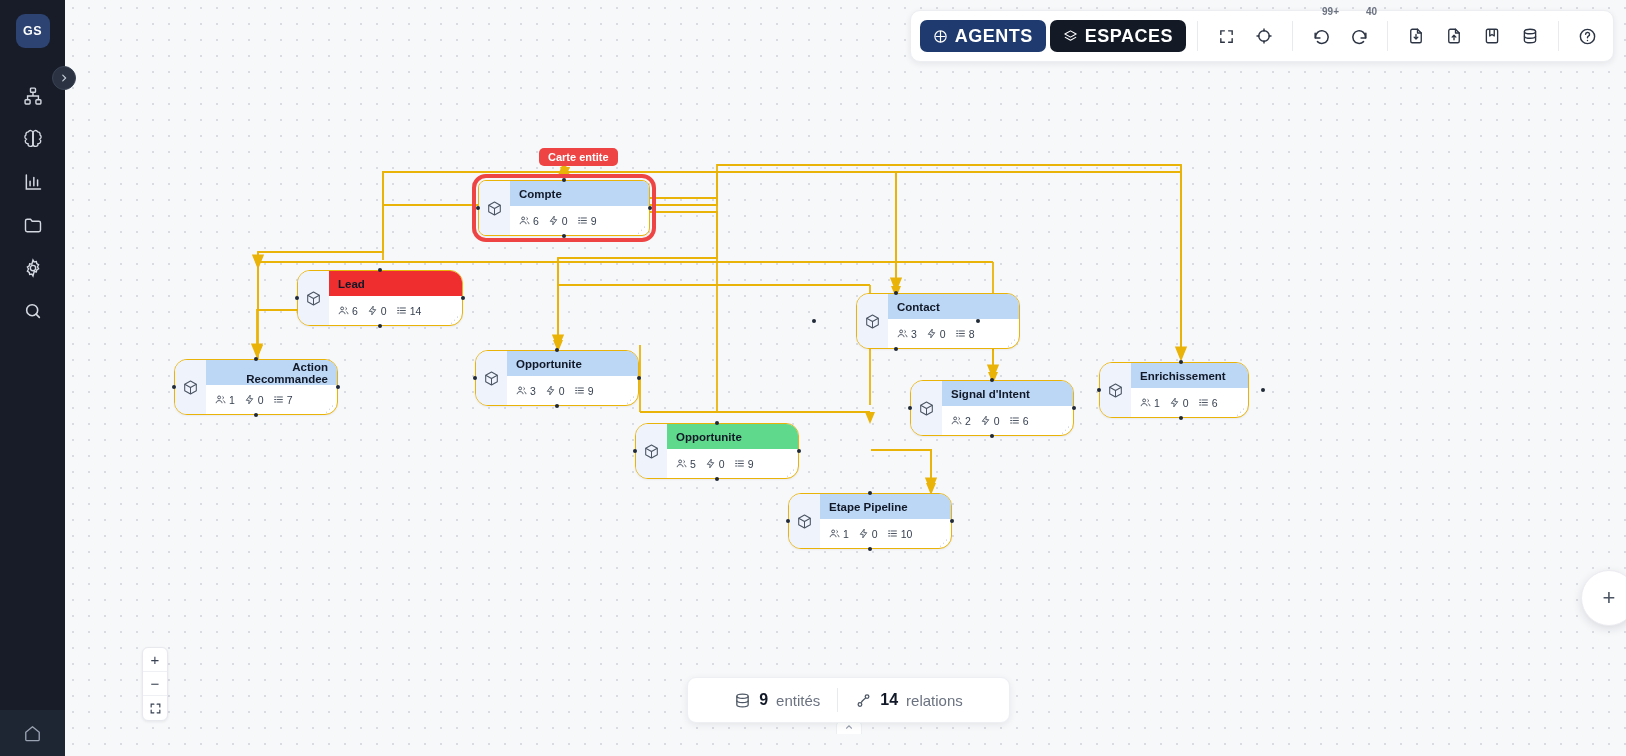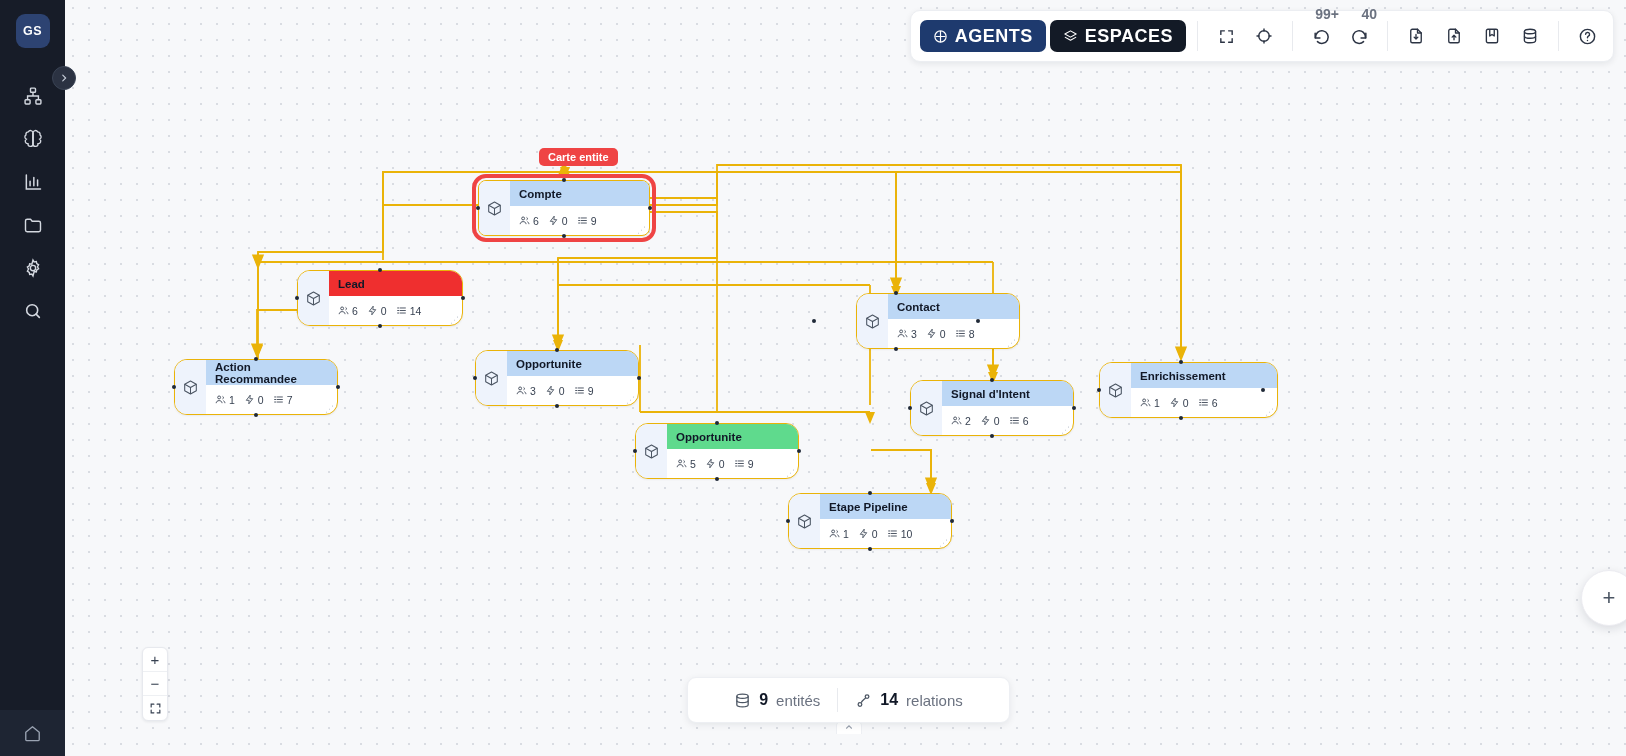--- a/index.html
+++ b/index.html
@@ -73,34 +73,34 @@
     font-size:18px; font-weight:bold; letter-spacing:.5px; cursor:pointer; color:#fff;
   }
   .btn-agents { background:#1e3a6e; }
   .btn-espaces { background:#131a26; }
   .tb-sep { width:1px; height:30px; background:#e8eaee; margin:0 7px; }
   .tb-icon {
     width:34px; height:34px; border-radius:7px; display:flex; align-items:center; justify-content:center;
     color:#2c3444; cursor:pointer; position:relative;
   }
   .tb-badge {
-    position:absolute; top:-13px; right:-1px; font-size:14px; color:#6b7280; font-weight:bold;
+    position:absolute; top:-13px; right:-1px; font-size:10px; color:#6b7280; font-weight:bold;
   }
 
   
   .node {
     position:absolute; background:#fff; border:1.6px solid #eab308;
     border-radius:13px; overflow:hidden; display:flex; cursor:pointer;
     box-shadow:0 1px 2px rgba(16,24,40,.06); z-index:12;
   }
   .node-side {
     width:31px; background:#eef3fc; display:flex; align-items:center; justify-content:center;
     color:#4b5563; flex:none;
   }
-  .node-main { flex:1; display:flex; flex-direction:column; }
+  .node-main { flex:1; display:flex; flex-direction:column;text-align:right; }
   .node-head {
     height:25px; display:flex; align-items:center; padding:0 9px;
     font-size:11.5px; font-weight:bold; color:#111827;
   }
   .node-stats {
     flex:1; display:flex; align-items:center; gap:9px; padding:0 9px;
     font-size:10.5px; color:#374151;
   }
   .stat { display:flex; align-items:center; gap:3px; }
   .node-resizer {
@@ -450,21 +450,21 @@
                 <span>9</span>
               </span>
             </div>
             <span class="node-resizer">⋰</span>
           </div>
         </div>
         <div class="handle" style="left: 407.5px; top: 375.5px;"></div>
         <div class="handle" style="left: 571.5px; top: 375.5px;"></div>
         <div class="handle" style="left: 489.5px; top: 347.5px;"></div>
         <div class="handle" style="left: 489.5px; top: 403.5px;"></div>
-        <div class="node" style="left: 1034px; top: 362px; width: 179px; height: 56px;">
+        <div class="node" style="left: 1034px; top: 362px; width: 150px; height: 56px;">
           <div class="node-side">
             <span>
               <svg width="17" height="17" viewBox="0 0 24 24" fill="none" stroke="#4b5563" stroke-width="1.5" stroke-linejoin="round">
                 <path d="M12 2.8l8.2 4.6v9.2L12 21.2 3.8 16.6V7.4z"></path>
                 <path d="M12 11.9l8.2-4.5M12 11.9v9.3M12 11.9L3.8 7.4"></path>
               </svg>
             </span>
           </div>
           <div class="node-main">
             <div class="node-head" style="background:#bcd7f5">Enrichissement</div>

